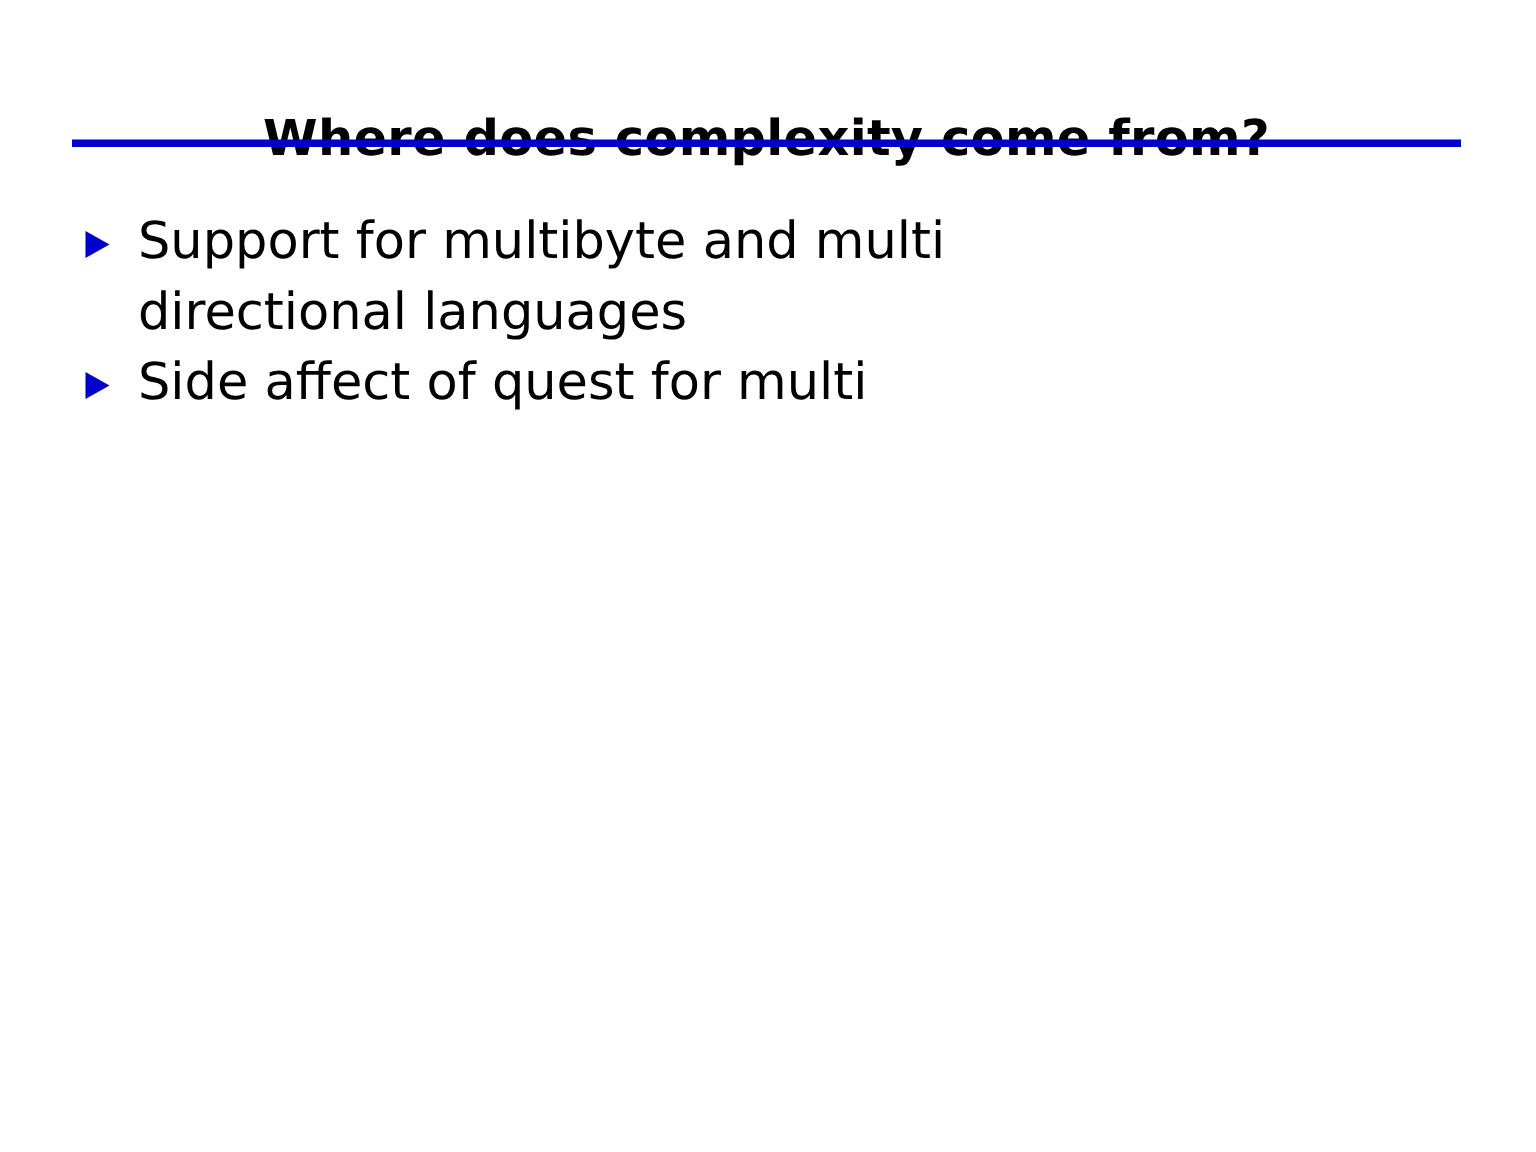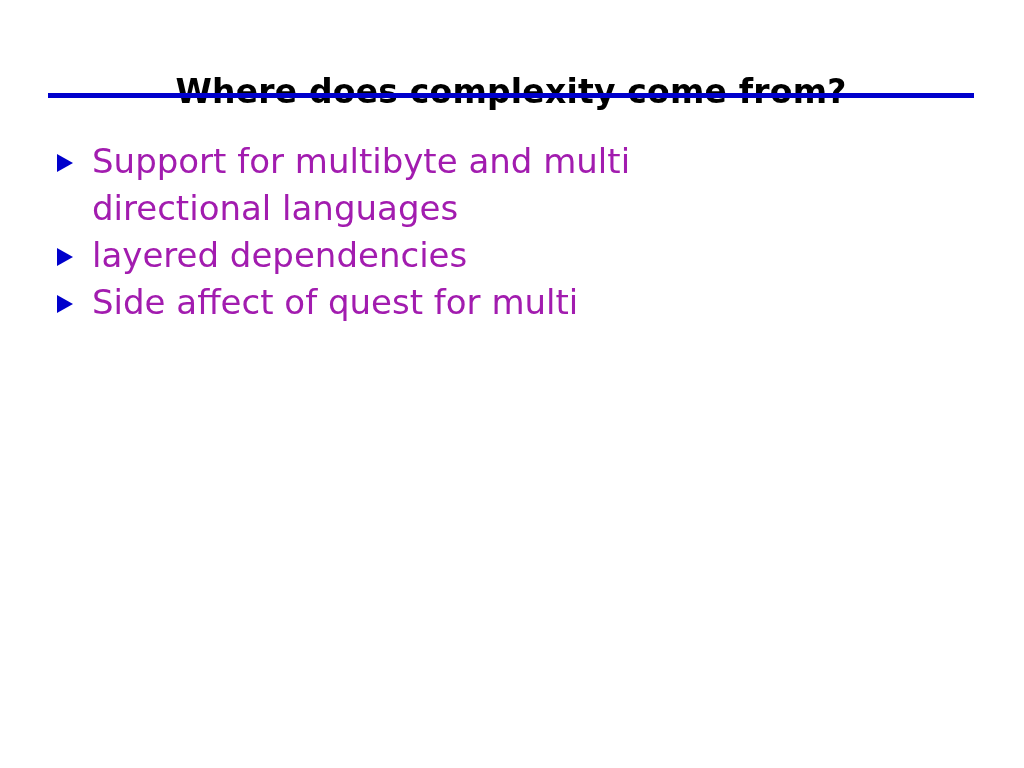--- a/index.html
+++ b/index.html
@@ -60,21 +60,21 @@
 
   .bullet-item {
     position: relative;
     display: block;
     padding-left: 40px;
     margin: 0 0 0 0;
     font-family: "DejaVu Sans", sans-serif;
     font-weight: normal;
     font-size: 34px;
     line-height: 47px;
-    color: #a21caf;
+    color: #000000;
   }
 
   .bullet-marker {
     position: absolute;
     left: 5px;
     top: 16px;
     width: 0;
     height: 0;
     border-left: 16px solid #0000CC;
     border-top: 9px solid transparent;
@@ -100,24 +100,20 @@
   <div class="title-rule"></div>
 
   <ul class="body-list">
 
     <li class="bullet-item wrap">
       <span class="bullet-marker"></span>
       <span class="bullet-text">Support for multibyte and multi directional languages</span>
     </li>
 
 
-    <li class="bullet-item">
-      <span class="bullet-marker"></span>
-      <span class="bullet-text">layered dependencies</span>
-    </li>
 
     <li class="bullet-item">
       <span class="bullet-marker"></span>
       <span class="bullet-text">Side affect of quest for multi</span>
     </li>
 
   </ul>
 
 </div>
 

